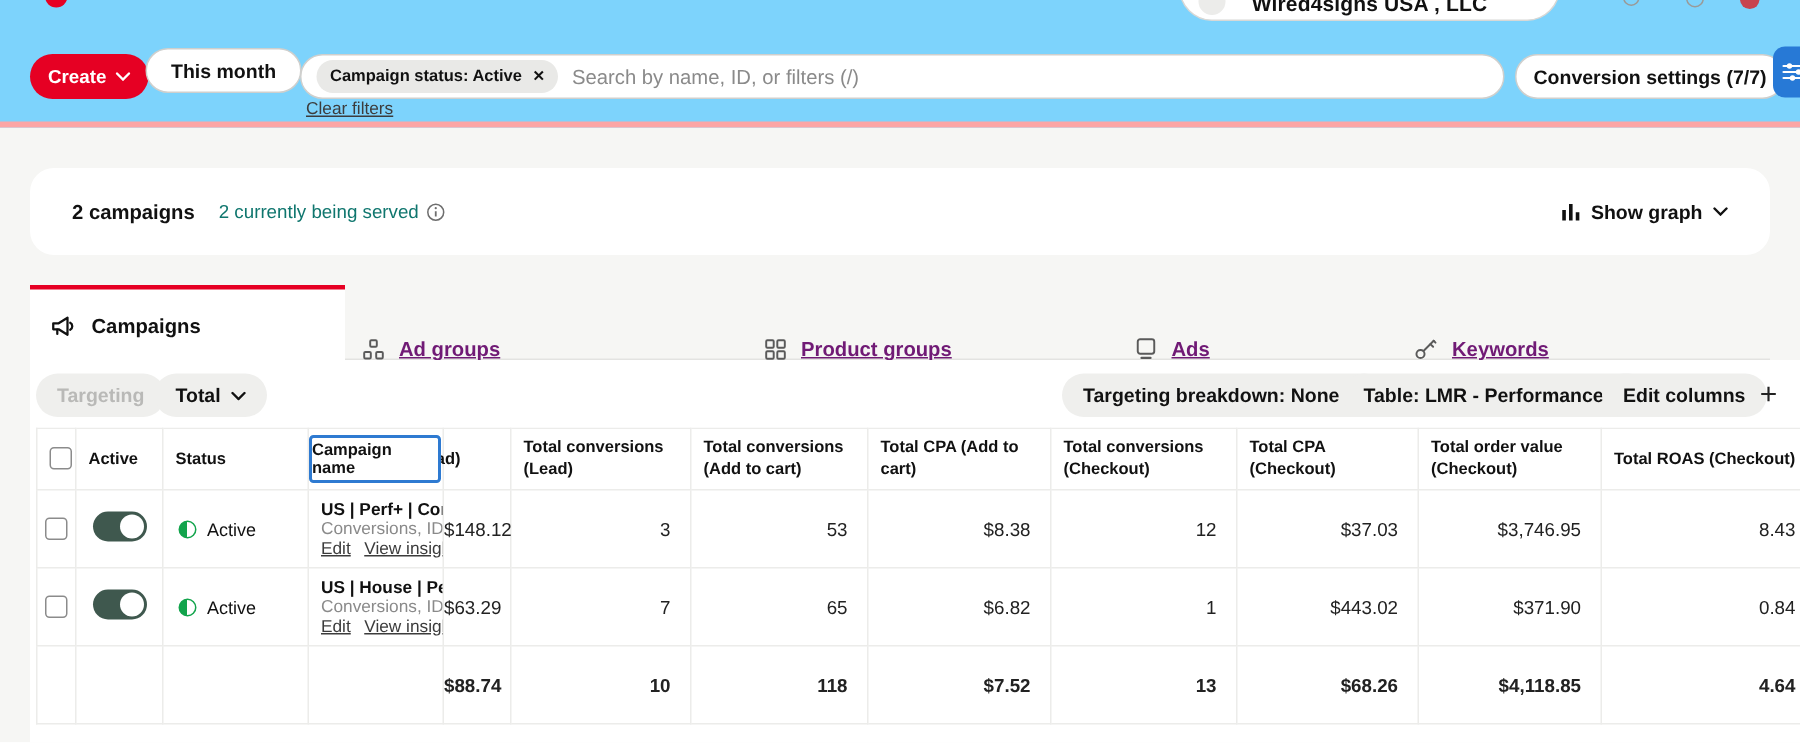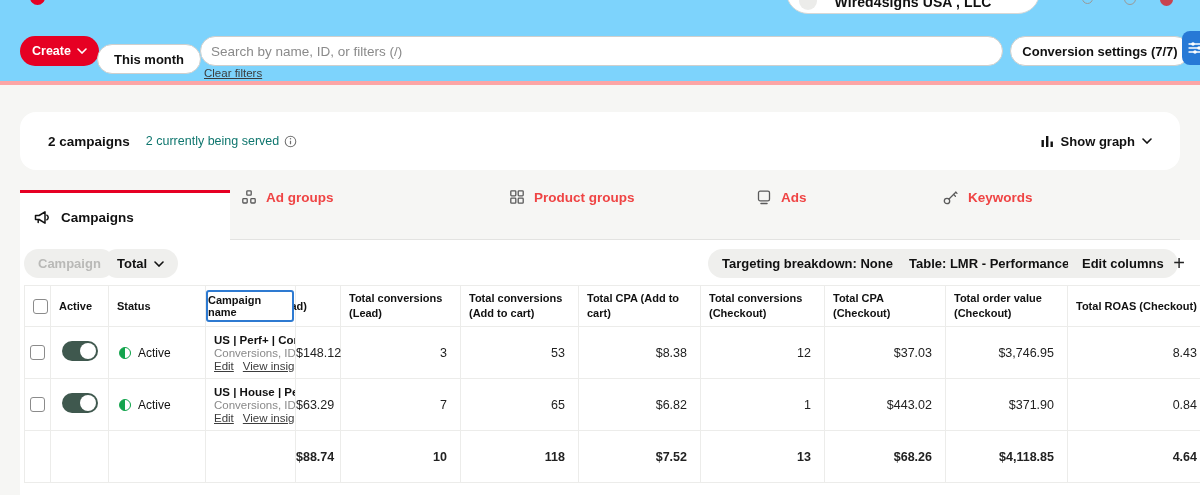--- a/index.html
+++ b/index.html
@@ -16,40 +16,40 @@
   .account-pill { position:absolute; left:786px; top:-30px; width:254px; height:44px; background:#fff; border:1px solid #d8d8d6; border-radius:22px; }
   .account-avatar { position:absolute; left:12px; bottom:3px; width:18px; height:18px; border-radius:50%; background:#ececea; }
   .account-label { position:absolute; bottom:3px; left:0; width:100%; text-align:center; font-weight:bold; font-size:14px; letter-spacing:.1px; }
   .tr-frag { position:absolute; top:-7px; border-radius:50%; }
   .tr-frag.a { left:1082px; width:11px; height:11px; border:1.5px solid #9a9a98; }
   .tr-frag.b { left:1124px; width:12px; height:12px; border:1.5px solid #9a9a98; }
   .tr-frag.c { left:1160px; width:13px; height:13px; background:#c8434f; }
 
   .pill { display:inline-flex; align-items:center; justify-content:center; height:30px; border-radius:16px; font-weight:bold; font-size:13px; cursor:pointer; }
   .btn-create { position:absolute; left:20px; top:36px; padding:0 12px; gap:6px; background:#e60023; color:#fff; font-size:12.5px;text-align:center; }
-  .btn-month { position:absolute; left:97px; top:44px; padding:0 16px; background:#fff; border:1px solid #cfcfcd; }
+  .btn-month { position:absolute; left:97px; top:32px; padding:0 16px; background:#fff; border:1px solid #cfcfcd; }
   .searchbox { position:absolute; left:200px; top:36px; width:803px; height:30px; border:1px solid #cfcfcd; border-radius:16px; background:#fff; display:flex; align-items:center; padding:0 10px; gap:9px; }
   .chip { display:inline-flex; align-items:center; gap:7px; height:22px; padding:0 9px; background:#e9e9e7; border-radius:12px; font-weight:bold; font-size:11px; white-space:nowrap; }
   .chip .x { font-size:10px; font-weight:bold; color:#111; cursor:pointer; }
   .searchbox input { flex:1; border:none; outline:none; font-family:"Liberation Sans",sans-serif; font-size:13.5px; color:#111; background:transparent; }
   .searchbox input::placeholder { color:#8a8a8a; }
   .btn-conv { position:absolute; left:1010px; top:36px; width:180px; background:#fff; border:1px solid #cfcfcd; }
   .btn-blue { position:absolute; left:1182px; top:31px; width:30px; height:34px; background:#2779d6; border-radius:8px 0 0 8px; display:flex; align-items:center; padding-left:6px; }
   .clear-filters { position:absolute; left:204px; top:67px; font-size:11.5px; color:#3c3c3c; text-decoration:underline; cursor:pointer; }
 
   
   .card { position:absolute; left:20px; top:112px; width:1160px; height:58px; background:#fff; border-radius:16px; display:flex; align-items:center; padding:0 28px; }
   .card .count { font-weight:bold; font-size:13.5px; }
   .card .serving { margin-left:16px; color:#0f766e; font-size:12.5px; display:flex; align-items:center; gap:5px; }
   .card .graph { margin-left:auto; display:flex; align-items:center; gap:7px; font-weight:bold; font-size:13px; cursor:pointer; }
 
   
   .tabstrip { position:absolute; left:20px; top:190px; width:1160px; height:50px; border-bottom:1px solid #e3e3e1; }
   .tab-active { position:absolute; left:0; top:0; width:210px; height:51px; background:#fff; border-top:3px solid #e60023; display:flex; align-items:center; gap:11px; padding-left:14px; font-weight:bold; font-size:13.5px; cursor:pointer; }
-  .tab { position:absolute; top:0; height:50px; display:flex; align-items:flex-start; gap:10px; font-weight:bold; font-size:13.5px; color:#ef4444; cursor:pointer; }
+  .tab { position:absolute; top:0; height:50px; display:flex; align-items:flex-end; gap:10px; font-weight:bold; font-size:13.5px; color:#701a75; cursor:pointer;text-decoration:underline; }
   .tab svg { color:#5a5a5a; }
 
   
   .panel { position:absolute; left:20px; top:240px; width:1190px; height:255px; background:#fff; }
   .gbtn { position:absolute; top:249px; height:29px; display:inline-flex; align-items:center; gap:7px; padding:0 14px; background:#efefed; border-radius:15px; font-weight:bold; font-size:13px; cursor:pointer; }
   .gbtn.disabled { color:#b9b9b7; }
   .plusbtn { position:absolute; top:247px; left:1164px; width:30px; height:32px; display:flex; align-items:center; justify-content:center; font-size:20px; color:#222; cursor:pointer; }
 
   
   .tablewrap { position:absolute; left:24px; top:285px; width:1176px; height:200px; overflow:hidden; }
@@ -96,20 +96,24 @@
       <svg width="10" height="6" viewBox="0 0 10 6">
           <path d="M1 1l4 4 4-4" fill="none" stroke="#fff" stroke-width="1.6" stroke-linecap="round"></path>
         </svg>
     </div>
 
     <div class="pill btn-month">
       <span>This month</span>
     </div>
 
     <div class="searchbox">
+      <span class="chip">
+        <span>Campaign status: Active</span>
+        <span class="x">✕</span>
+      </span>
       <input type="text" placeholder="Search by name, ID, or filters (/)" style="">
     </div>
 
     <div class="pill btn-conv">
       <span>Conversion settings (7/7)</span>
     </div>
 
     <div class="btn-blue">
       <svg width="16" height="16" viewBox="0 0 16 16">
         <g stroke="#fff" stroke-width="1.4" stroke-linecap="round">
@@ -195,21 +199,21 @@
           <line x1="10.6" y1="4.4" x2="12.4" y2="6.2" stroke="currentColor" stroke-width="1.3" stroke-linecap="round"></line>
           <line x1="12.8" y1="2.2" x2="14" y2="3.4" stroke="currentColor" stroke-width="1.3" stroke-linecap="round"></line>
         </svg>
       <span>Keywords</span>
     </div>
   </div>
 
   <div class="panel"></div>
 
   <div class="gbtn disabled" style="left:24px">
-    <span>Campaign</span>
+    <span>Targeting</span>
   </div>
   <div class="gbtn" style="left:103px">
     <span>Total</span>
     <svg width="10" height="6" viewBox="0 0 10 6">
         <path d="M1 1l4 4 4-4" fill="none" stroke="#111" stroke-width="1.6" stroke-linecap="round"></path>
       </svg>
   </div>
   <div class="gbtn" style="left:708px">
     <span>Targeting breakdown: None</span>
     <svg width="10" height="6" viewBox="0 0 10 6">

